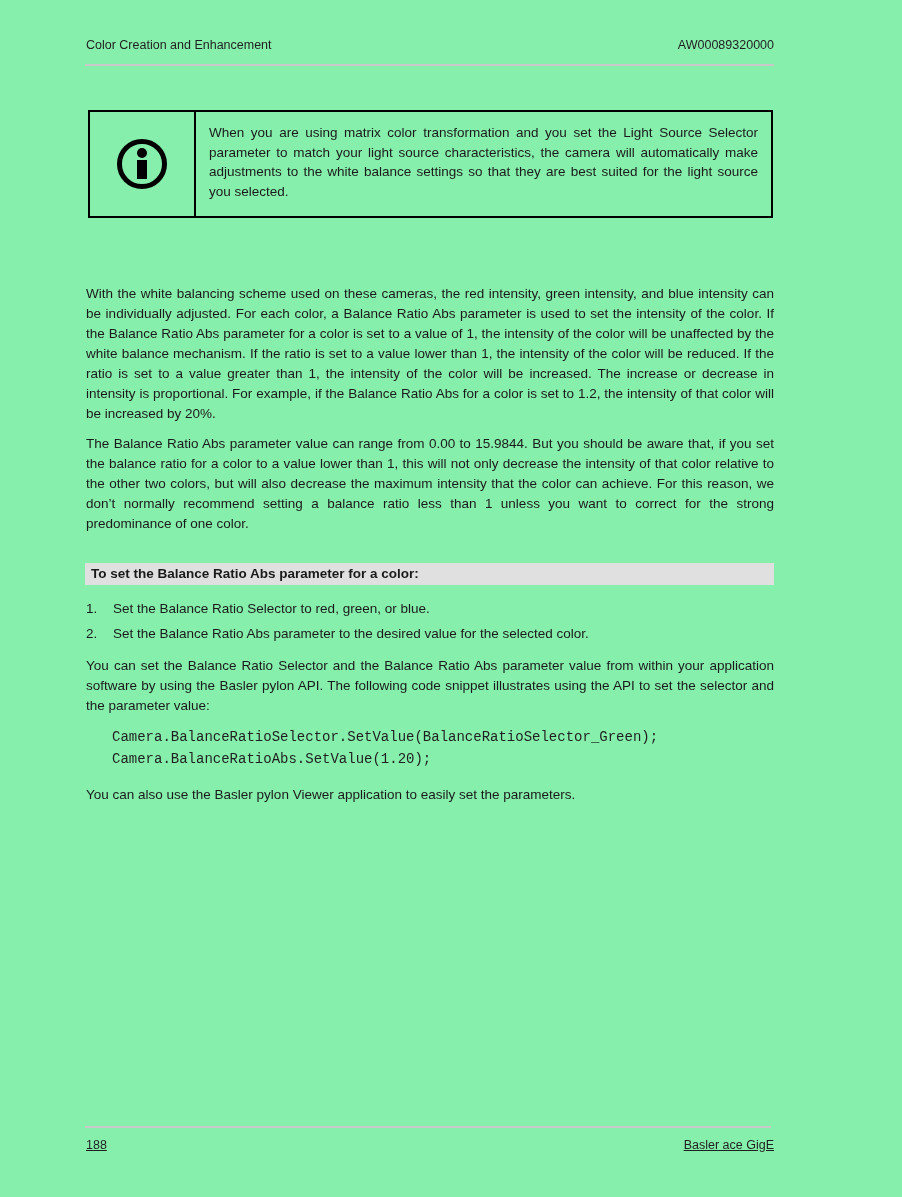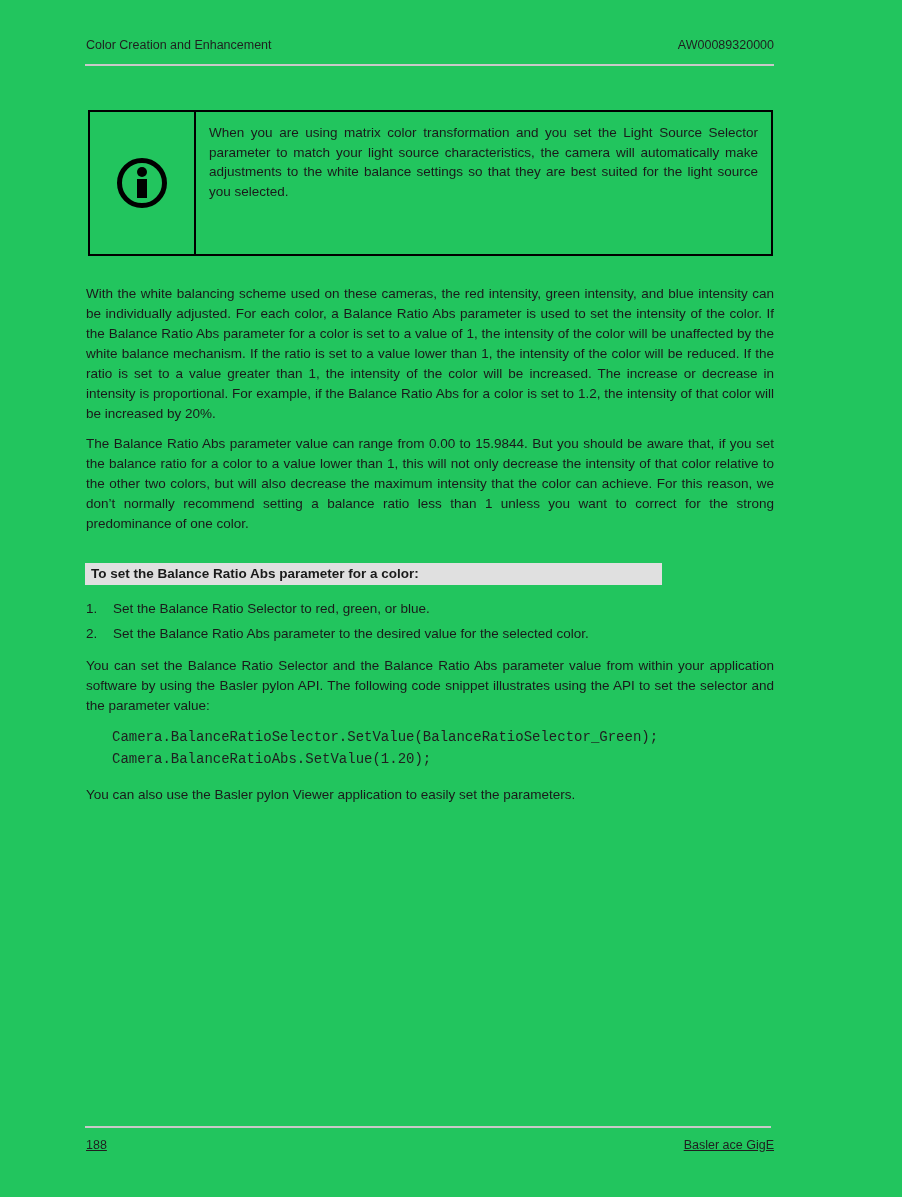--- a/index.html
+++ b/index.html
@@ -1,21 +1,21 @@
 <!DOCTYPE html>
 <html><head>
 <meta charset="utf-8">
 <style>
   * { margin: 0; padding: 0; box-sizing: border-box; }
   html, body { background: #ffffff; }
   .page {
     position: relative;
     width: 902px;
     height: 1197px;
-    background: #22c55e;
+    background: #86efac;
     font-family: "Liberation Sans", sans-serif;
     color: #1a1a1a;
     overflow: hidden;
   }
 
   
   .header {
     position: absolute;
     top: 38px; left: 86px; width: 688px;
     display: flex; justify-content: space-between;
@@ -23,21 +23,21 @@
   }
   .header-rule {
     position: absolute;
     top: 64px; left: 85px; width: 689px; height: 2px;
     background: #c9c9c9;
   }
 
   
   .note-box {
     position: absolute;
-    top: 110px; left: 88px; width: 685px; height: 146px;
+    top: 110px; left: 88px; width: 685px; height: 108px;
     border: 2px solid #000000;
     display: flex;
   }
   .note-icon-cell {
     width: 106px;
     border-right: 2px solid #000000;
     display: flex; align-items: center; justify-content: center;
     flex-shrink: 0;
   }
   .info-icon {
@@ -71,21 +71,21 @@
   .para { text-align: justify; }
   .para + .para { margin-top: 10px; }
 
   .procedure-heading {
     margin-top: 29px;
     background: #e0e0e0;
     font-weight: bold;
     font-size: 13.5px;
     line-height: 22px;
     padding-left: 6px;
-    width: 577px; margin-left: -1px;
+    width: 689px; margin-left: -1px;
   }
 
   .steps { margin-top: 14px; }
   .step { display: flex; line-height: 20px; }
   .step + .step { margin-top: 5px; }
   .step-num { width: 27px; flex-shrink: 0; }
 
   .after-steps { margin-top: 12px; }
 
   .code-block {

